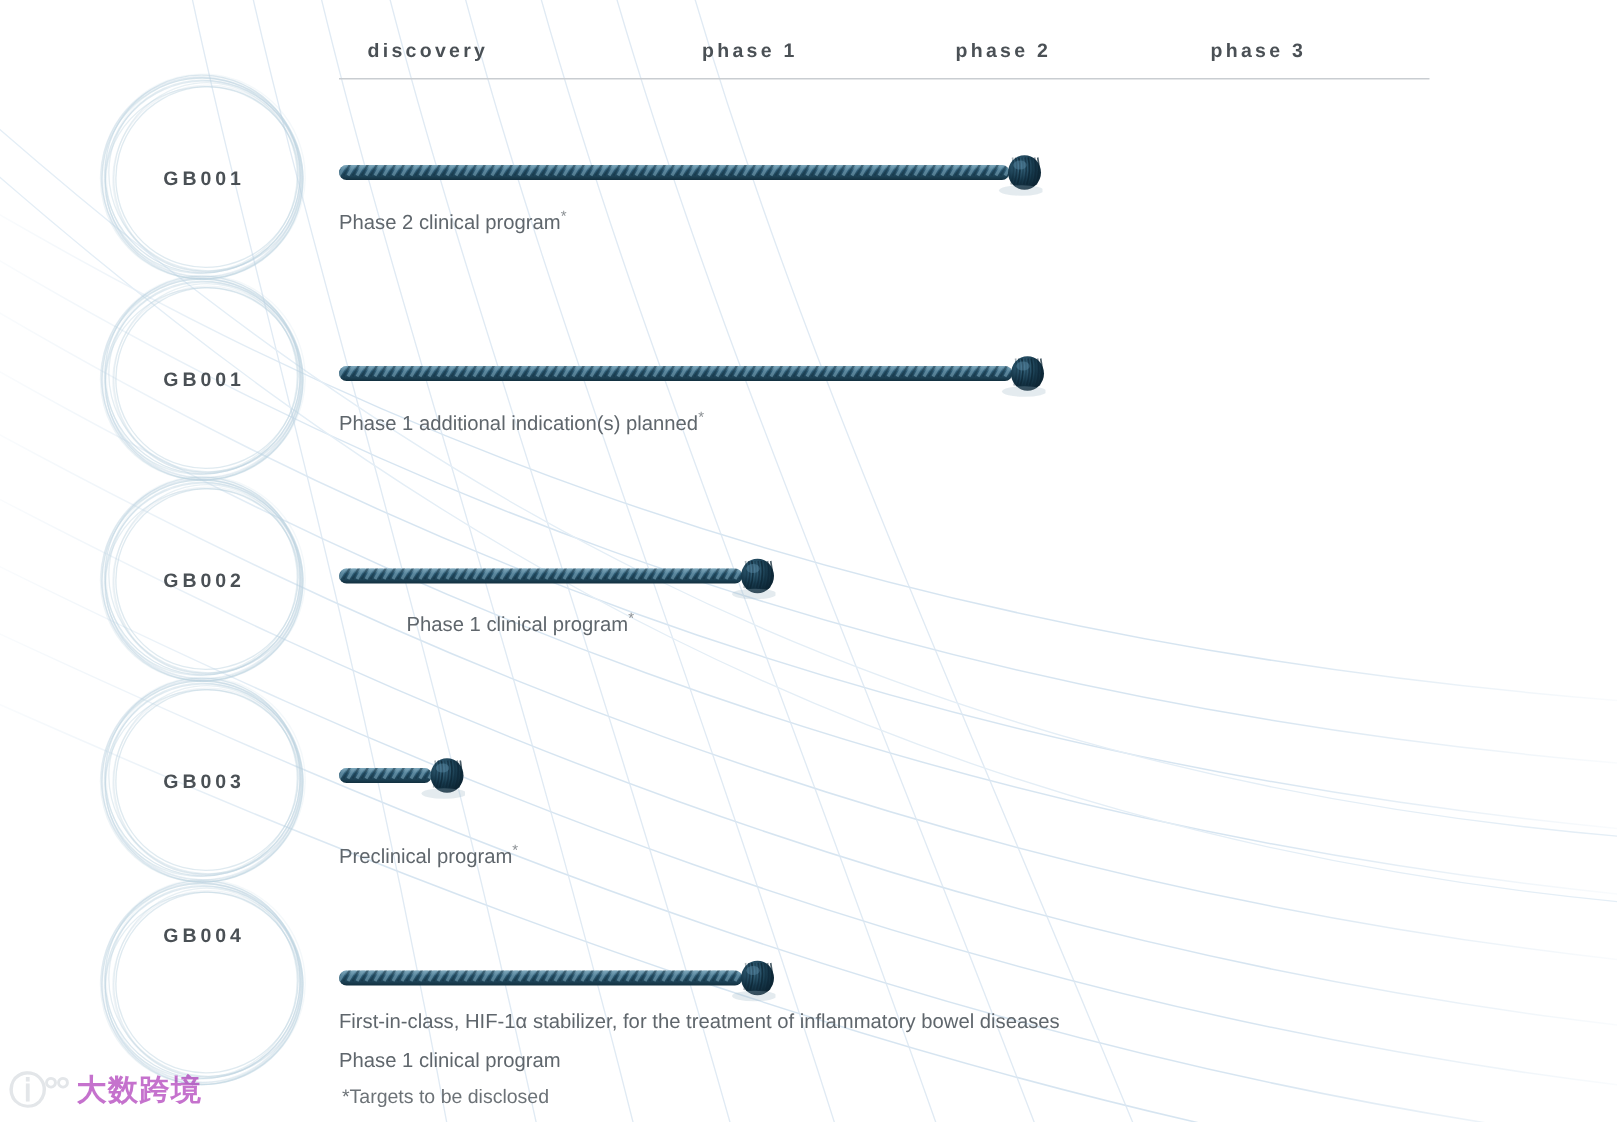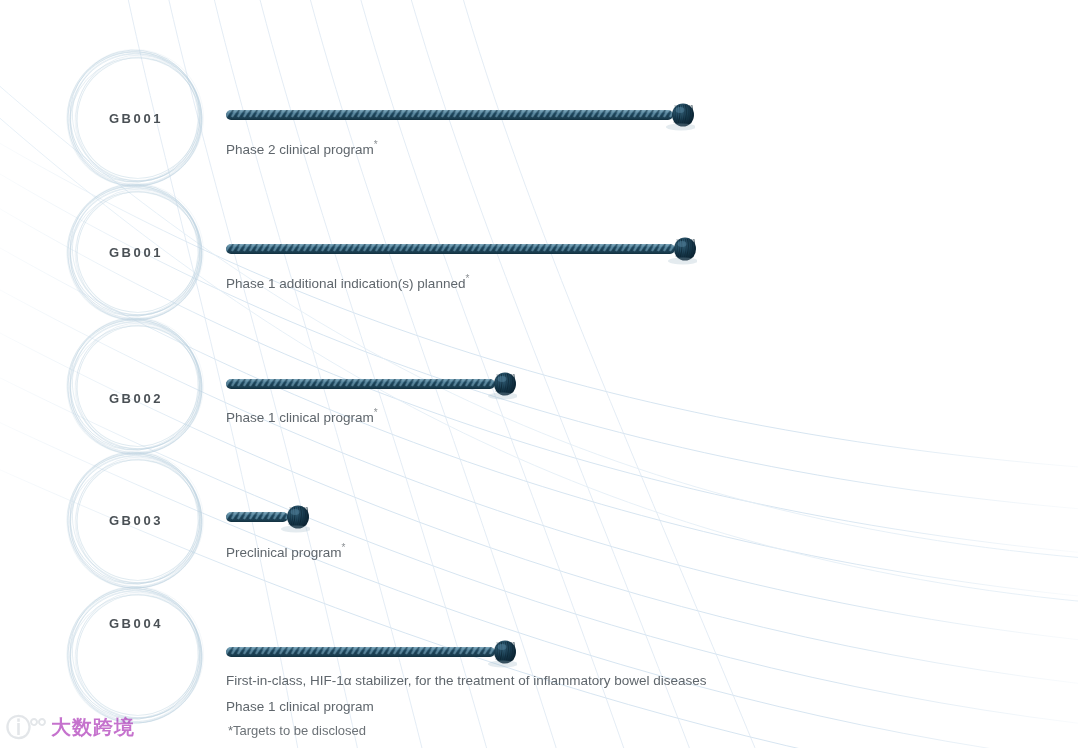--- a/index.html
+++ b/index.html
@@ -183,20 +183,26 @@
       <path d="M350,-40 C412,195 508,418 628,760"></path>
       <path d="M400,-40 C466,200 566,424 694,760"></path>
       <path d="M452,-40 C520,205 624,430 760,760"></path>
     </g>
     <g fill="none" stroke="#e4eef6" stroke-width="0.9">
       <path d="M-30,60 C240,300 560,520 1110,560"></path>
       <path d="M-30,92 C250,340 580,560 1110,604"></path>
     </g>
   </svg>
 
+  <div id="pipeline-header">
+    <span class="phase-head" style="left:19px;">discovery</span>
+    <span class="phase-head" style="left:242px;">phase 1</span>
+    <span class="phase-head" style="left:411px;">phase 2</span>
+    <span class="phase-head" style="left:581px;">phase 3</span>
+  </div>
 
   <div id="rows-root">
       <div class="prog-row">
         <div class="circle-cluster" style="top: 44px;">
           <svg width="148" height="148" viewBox="0 0 148 148" aria-hidden="true">
             <ellipse cx="74" cy="74" rx="65" ry="67" transform="rotate(0 74 74)" fill="none" stroke="#bcd2e0" stroke-width="0.9" opacity="0.16"></ellipse>
             <ellipse cx="73" cy="75" rx="67" ry="67" transform="rotate(14 73 75)" fill="none" stroke="#bcd2e0" stroke-width="0.9" opacity="0.47"></ellipse>
             <ellipse cx="75" cy="73" rx="65" ry="63" transform="rotate(32 75 73)" fill="none" stroke="#bcd2e0" stroke-width="0.9" opacity="0.39"></ellipse>
             <ellipse cx="72" cy="74" rx="67" ry="66" transform="rotate(47 72 74)" fill="none" stroke="#bcd2e0" stroke-width="0.9" opacity="0.30"></ellipse>
             <ellipse cx="76" cy="75" rx="62" ry="63" transform="rotate(61 76 75)" fill="none" stroke="#bcd2e0" stroke-width="0.9" opacity="0.21"></ellipse>
@@ -618,21 +624,21 @@
             <ellipse cx="76" cy="75" rx="62" ry="63" transform="rotate(61 76 75)" fill="none" stroke="#bcd2e0" stroke-width="0.9" opacity="0.21"></ellipse>
             <ellipse cx="73" cy="72" rx="66" ry="65" transform="rotate(75 73 72)" fill="none" stroke="#bcd2e0" stroke-width="0.9" opacity="0.52"></ellipse>
             <ellipse cx="74" cy="76" rx="66" ry="66" transform="rotate(88 74 76)" fill="none" stroke="#bcd2e0" stroke-width="0.9" opacity="0.43"></ellipse>
             <ellipse cx="75" cy="74" rx="63" ry="61" transform="rotate(104 75 74)" fill="none" stroke="#bcd2e0" stroke-width="0.9" opacity="0.34"></ellipse>
             <ellipse cx="72" cy="75" rx="67" ry="67" transform="rotate(120 72 75)" fill="none" stroke="#bcd2e0" stroke-width="0.9" opacity="0.25"></ellipse>
             <ellipse cx="74" cy="73" rx="67" ry="68" transform="rotate(137 74 73)" fill="none" stroke="#bcd2e0" stroke-width="0.9" opacity="0.16"></ellipse>
             <ellipse cx="76" cy="74" rx="61" ry="60" transform="rotate(150 76 74)" fill="none" stroke="#bcd2e0" stroke-width="0.9" opacity="0.47"></ellipse>
             <ellipse cx="73" cy="76" rx="65" ry="62" transform="rotate(165 73 76)" fill="none" stroke="#bcd2e0" stroke-width="0.9" opacity="0.39"></ellipse>
           </svg>
         </div>
-        <div class="prog-code" style="top: 379px; margin-top: 12px;">GB002</div>
+        <div class="prog-code" style="top: 379px;">GB002</div>
         <div class="rope-wrap" style="top: 372px; width: 291px;">
           <svg width="291" height="30" viewBox="0 0 291 30" aria-hidden="true">
             <defs>
               <linearGradient id="ropeGrad2" x1="0" y1="0" x2="0" y2="1">
                 <stop offset="0%" stop-color="#7fa9bd"></stop>
                 <stop offset="35%" stop-color="#2e5d77"></stop>
                 <stop offset="100%" stop-color="#12303f"></stop>
               </linearGradient>
               <radialGradient id="knotGrad2" cx="38%" cy="30%" r="78%">
                 <stop offset="0%" stop-color="#3d6e88"></stop>
@@ -747,21 +753,21 @@
                 <path d="M12.5,2 q2,9 -1,18" stroke="#0c2534" stroke-width="1.1" fill="none" opacity="0.75"></path>
                 <path d="M14.600000000000001,2 q2,9 -1,18" stroke="#0c2534" stroke-width="1.1" fill="none" opacity="0.35"></path>
                 <path d="M16.700000000000003,2 q2,9 -1,18" stroke="#0c2534" stroke-width="1.1" fill="none" opacity="0.55"></path>
                 <path d="M18.8,2 q2,9 -1,18" stroke="#0c2534" stroke-width="1.1" fill="none" opacity="0.75"></path>
               </g>
               <ellipse cx="7" cy="7" rx="4.5" ry="3" fill="#5a89a3" opacity="0.45"></ellipse>
             </g>
             <ellipse cx="277" cy="24" rx="15" ry="3.5" fill="#9fb6c4" opacity="0.28"></ellipse>
           </svg>
         </div>
-        <div class="caption" style="top: 403px;"><span>Phase 1 clinical program</span><span class="star">*</span></div>
+        <div class="caption" style="top: 403px; margin-left: 45px;"><span>Phase 1 clinical program</span><span class="star">*</span></div>
       </div>
       <div class="prog-row">
         <div class="circle-cluster" style="top: 446px;">
           <svg width="148" height="148" viewBox="0 0 148 148" aria-hidden="true">
             <ellipse cx="74" cy="74" rx="65" ry="67" transform="rotate(0 74 74)" fill="none" stroke="#bcd2e0" stroke-width="0.9" opacity="0.16"></ellipse>
             <ellipse cx="73" cy="75" rx="67" ry="67" transform="rotate(14 73 75)" fill="none" stroke="#bcd2e0" stroke-width="0.9" opacity="0.47"></ellipse>
             <ellipse cx="75" cy="73" rx="65" ry="63" transform="rotate(32 75 73)" fill="none" stroke="#bcd2e0" stroke-width="0.9" opacity="0.39"></ellipse>
             <ellipse cx="72" cy="74" rx="67" ry="66" transform="rotate(47 72 74)" fill="none" stroke="#bcd2e0" stroke-width="0.9" opacity="0.30"></ellipse>
             <ellipse cx="76" cy="75" rx="62" ry="63" transform="rotate(61 76 75)" fill="none" stroke="#bcd2e0" stroke-width="0.9" opacity="0.21"></ellipse>
             <ellipse cx="73" cy="72" rx="66" ry="65" transform="rotate(75 73 72)" fill="none" stroke="#bcd2e0" stroke-width="0.9" opacity="0.52"></ellipse>
@@ -827,21 +833,21 @@
                 <path d="M12.5,2 q2,9 -1,18" stroke="#0c2534" stroke-width="1.1" fill="none" opacity="0.75"></path>
                 <path d="M14.600000000000001,2 q2,9 -1,18" stroke="#0c2534" stroke-width="1.1" fill="none" opacity="0.35"></path>
                 <path d="M16.700000000000003,2 q2,9 -1,18" stroke="#0c2534" stroke-width="1.1" fill="none" opacity="0.55"></path>
                 <path d="M18.8,2 q2,9 -1,18" stroke="#0c2534" stroke-width="1.1" fill="none" opacity="0.75"></path>
               </g>
               <ellipse cx="7" cy="7" rx="4.5" ry="3" fill="#5a89a3" opacity="0.45"></ellipse>
             </g>
             <ellipse cx="70" cy="24" rx="15" ry="3.5" fill="#9fb6c4" opacity="0.28"></ellipse>
           </svg>
         </div>
-        <div class="caption" style="top: 538px;"><span>Preclinical program</span><span class="star">*</span></div>
+        <div class="caption" style="top: 558px;"><span>Preclinical program</span><span class="star">*</span></div>
       </div>
       <div class="prog-row">
         <div class="circle-cluster" style="top: 581px;">
           <svg width="148" height="148" viewBox="0 0 148 148" aria-hidden="true">
             <ellipse cx="74" cy="74" rx="65" ry="67" transform="rotate(0 74 74)" fill="none" stroke="#bcd2e0" stroke-width="0.9" opacity="0.16"></ellipse>
             <ellipse cx="73" cy="75" rx="67" ry="67" transform="rotate(14 73 75)" fill="none" stroke="#bcd2e0" stroke-width="0.9" opacity="0.47"></ellipse>
             <ellipse cx="75" cy="73" rx="65" ry="63" transform="rotate(32 75 73)" fill="none" stroke="#bcd2e0" stroke-width="0.9" opacity="0.39"></ellipse>
             <ellipse cx="72" cy="74" rx="67" ry="66" transform="rotate(47 72 74)" fill="none" stroke="#bcd2e0" stroke-width="0.9" opacity="0.30"></ellipse>
             <ellipse cx="76" cy="75" rx="62" ry="63" transform="rotate(61 76 75)" fill="none" stroke="#bcd2e0" stroke-width="0.9" opacity="0.21"></ellipse>
             <ellipse cx="73" cy="72" rx="66" ry="65" transform="rotate(75 73 72)" fill="none" stroke="#bcd2e0" stroke-width="0.9" opacity="0.52"></ellipse>

